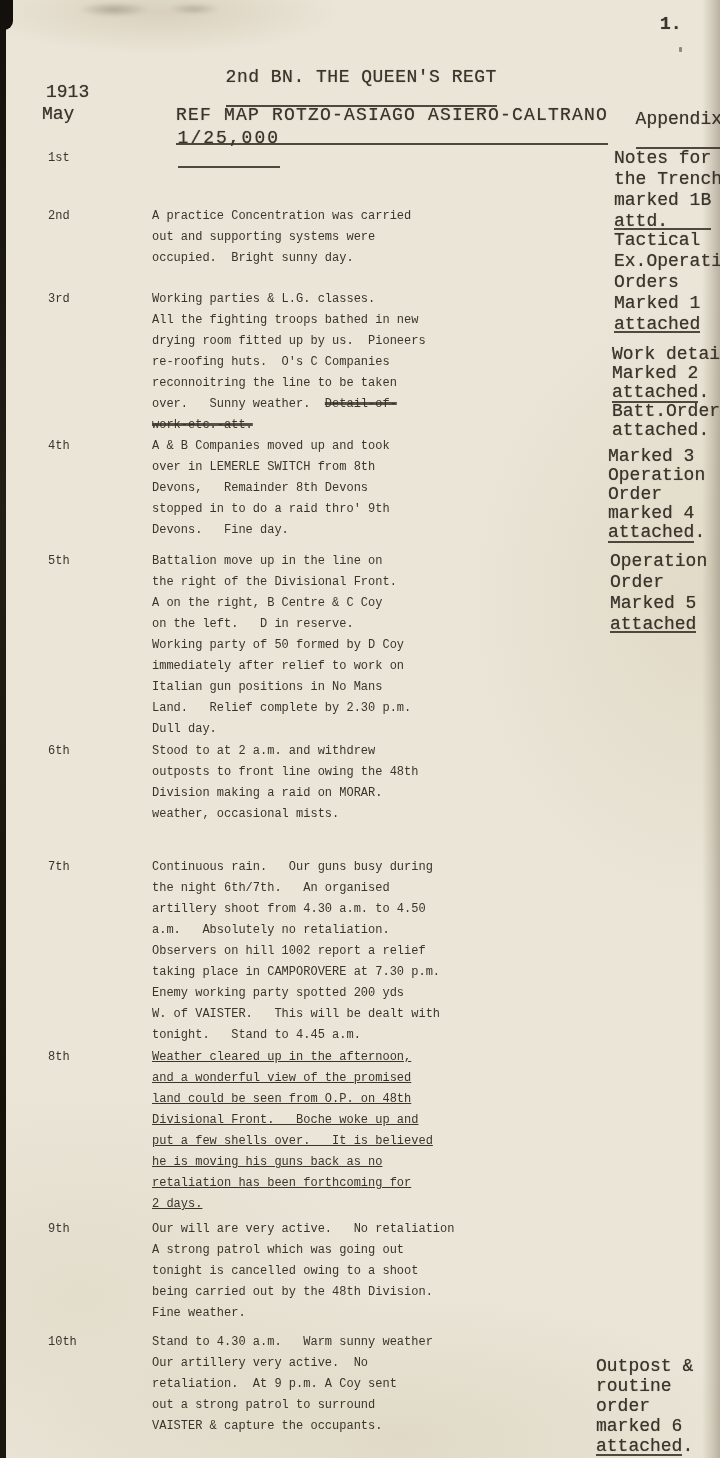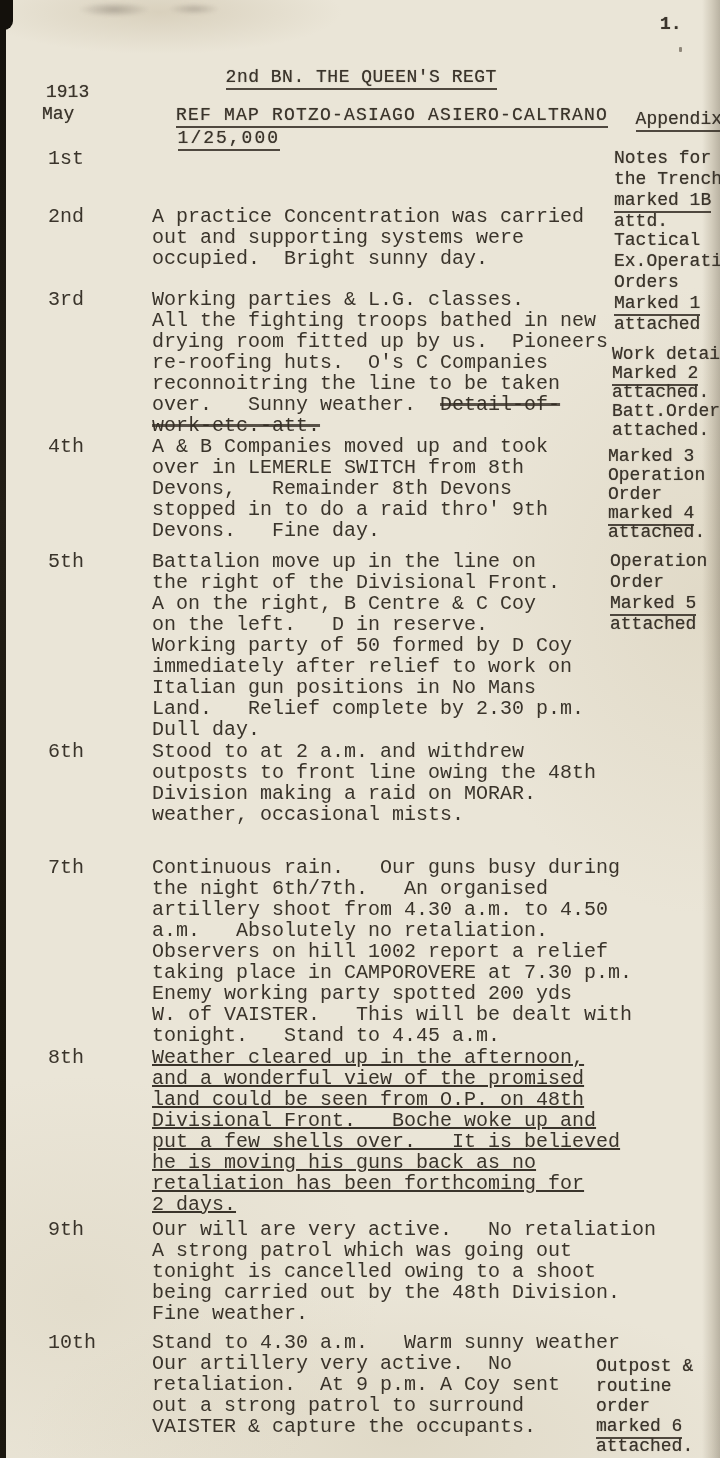--- a/index.html
+++ b/index.html
@@ -10,24 +10,24 @@
     background:
       radial-gradient(ellipse 260px 60px at 160px 12px, rgba(196,184,158,0.45), transparent 70%),
       radial-gradient(ellipse 320px 420px at 700px 600px, rgba(203,192,164,0.30), transparent 75%),
       radial-gradient(ellipse 400px 300px at 80px 1300px, rgba(205,196,170,0.25), transparent 75%),
       radial-gradient(ellipse 500px 200px at 400px 1440px, rgba(200,190,162,0.30), transparent 75%),
       #eae5d7;
   }
   .txt{position:absolute;font-size:18px;line-height:21px;white-space:pre;
        text-shadow:0 0 0.8px rgba(56,48,38,0.65);}
   .ln{white-space:pre;}
-  .u{border-bottom:2px solid rgba(52,45,36,0.85);padding-bottom:1px;}
+  .u{border-bottom:2px solid rgba(52,45,36,0.85);padding-bottom:18px;}
   .strike{text-decoration:line-through;text-decoration-thickness:2.5px;
           text-decoration-color:rgba(52,45,36,0.8);}
-  .entry{position:absolute;left:48px;font-size:20px;line-height:21px;}
+  .entry{position:absolute;left:48px;font-size:12px;line-height:21px;}
   .entry .date{position:absolute;left:0;top:0;white-space:pre;}
   .entry .body{margin-left:104px;white-space:pre;}
   .apx{position:absolute;font-size:18px;white-space:pre;
        text-shadow:0 0 0.8px rgba(56,48,38,0.65);}
   .edge-left{position:absolute;left:0;top:0;width:6px;height:1458px;
        background:linear-gradient(180deg,#14110c,#231e16 35%,#161209 75%,#1b170f);}
   .corner-tl{position:absolute;left:0;top:0;width:13px;height:30px;background:#14110c;
        border-radius:0 0 9px 0;}
   .edge-right{position:absolute;right:0;top:0;width:18px;height:1458px;
        background:linear-gradient(90deg,rgba(138,126,103,0) 0%,rgba(138,126,103,0.25) 55%,rgba(105,95,76,0.38) 100%);}

